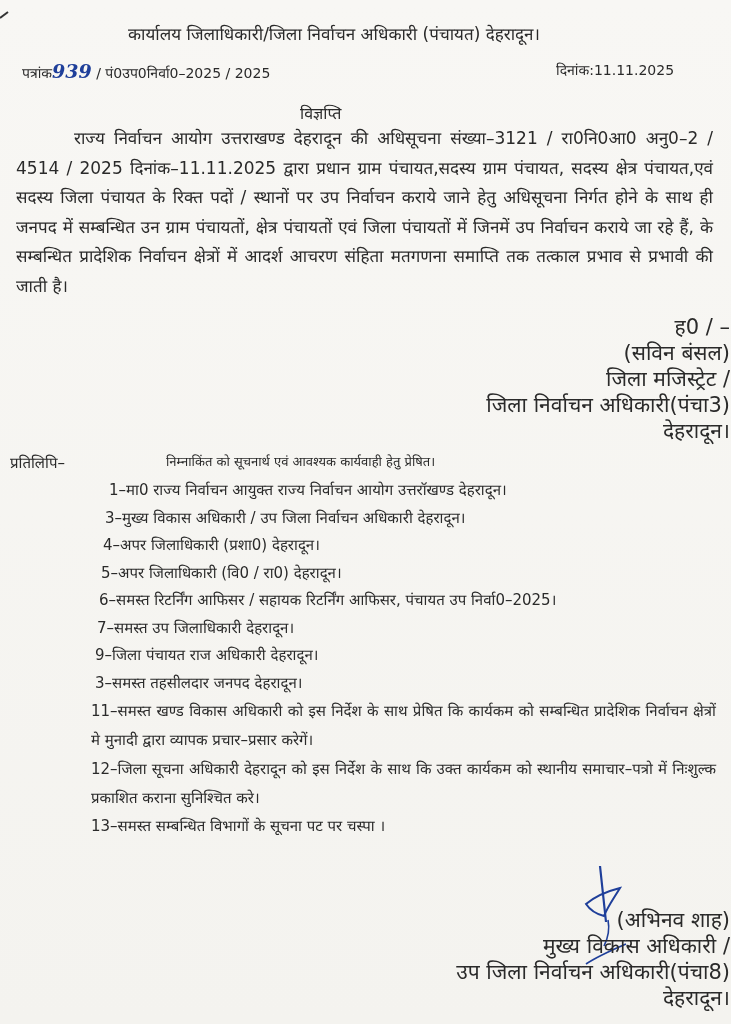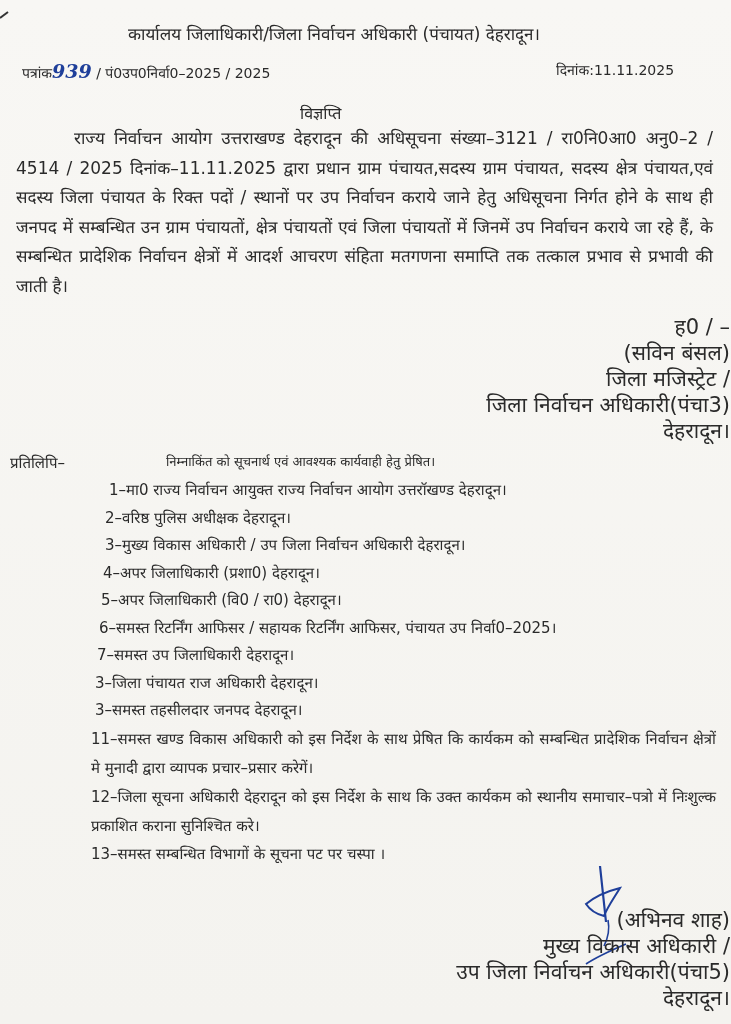--- a/index.html
+++ b/index.html
@@ -60,40 +60,39 @@
     <div>जिला मजिस्ट्रेट /</div>
     <div>जिला निर्वाचन अधिकारी(पंचा3)</div>
     <div>देहरादून।</div>
   </div>
 
   <div class="abs cc-label">प्रतिलिपि–</div>
   <div class="abs cc-intro">निम्नाकिंत को सूचनार्थ एवं आवश्यक कार्यवाही हेतु प्रेषित।</div>
 
   <div class="cc-list">
     <div class="cc-item" style="padding-left:18px">1–मा0 राज्य निर्वाचन आयुक्त राज्य निर्वाचन आयोग उत्तरॉखण्ड देहरादून।</div>
-    <div class="cc-item" style="padding-left:14px">2–वरिष्ठ पुलिस अधीक्षक देहरादून।</div>
     <div class="cc-item" style="padding-left:14px">3–मुख्य विकास अधिकारी / उप जिला निर्वाचन अधिकारी देहरादून।</div>
     <div class="cc-item" style="padding-left:12px">4–अपर जिलाधिकारी (प्रशा0) देहरादून।</div>
     <div class="cc-item" style="padding-left:10px">5–अपर जिलाधिकारी (वि0 / रा0) देहरादून।</div>
     <div class="cc-item" style="padding-left:8px">6–समस्त रिटर्निंग आफिसर / सहायक रिटर्निंग आफिसर, पंचायत उप निर्वा0–2025।</div>
     <div class="cc-item" style="padding-left:6px">7–समस्त उप जिलाधिकारी देहरादून।</div>
-    <div class="cc-item" style="padding-left:4px">3–जिला पंचायत राज अधिकारी देहरादून।</div>
+    <div class="cc-item" style="padding-left:4px">9–जिला पंचायत राज अधिकारी देहरादून।</div>
     <div class="cc-item" style="padding-left:4px">3–समस्त तहसीलदार जनपद देहरादून।</div>
     <div class="cc-item long" style="white-space:normal">11–समस्त खण्ड विकास अधिकारी को इस निर्देश के साथ प्रेषित कि कार्यकम को सम्बन्धित प्रादेशिक निर्वाचन क्षेत्रों मे मुनादी द्वारा व्यापक प्रचार–प्रसार करेगें।</div>
     <div class="cc-item long" style="white-space:normal">12–जिला सूचना अधिकारी देहरादून को इस निर्देश के साथ कि उक्त कार्यकम को स्थानीय समाचार–पत्रो में निःशुल्क प्रकाशित कराना सुनिश्चित करे।</div>
     <div class="cc-item">13–समस्त सम्बन्धित विभागों के सूचना पट पर चस्पा ।</div>
   </div>
 
   <svg class="pen" viewBox="0 0 70 110">
     <path d="M22 2 C24 20 26 40 28 58" stroke="#1f3f9a" stroke-width="2.2" fill="none"></path>
     <path d="M8 40 C20 30 34 26 42 24 C36 34 30 42 26 52 C18 50 12 46 8 40 Z" stroke="#1f3f9a" stroke-width="2" fill="none"></path>
     <path d="M30 56 C32 66 30 74 26 82" stroke="#1f3f9a" stroke-width="1.6" fill="none"></path>
     <path d="M8 100 C20 92 34 86 48 80" stroke="#1f3f9a" stroke-width="1.8" fill="none"></path>
   </svg>
 
   <div class="sig sig2">
     <div>(अभिनव शाह)</div>
     <div>मुख्य विकास अधिकारी /</div>
-    <div>उप जिला निर्वाचन अधिकारी(पंचा5)</div>
+    <div>उप जिला निर्वाचन अधिकारी(पंचा8)</div>
     <div>देहरादून।</div>
   </div>
 
 </div>
 
 </body></html>

